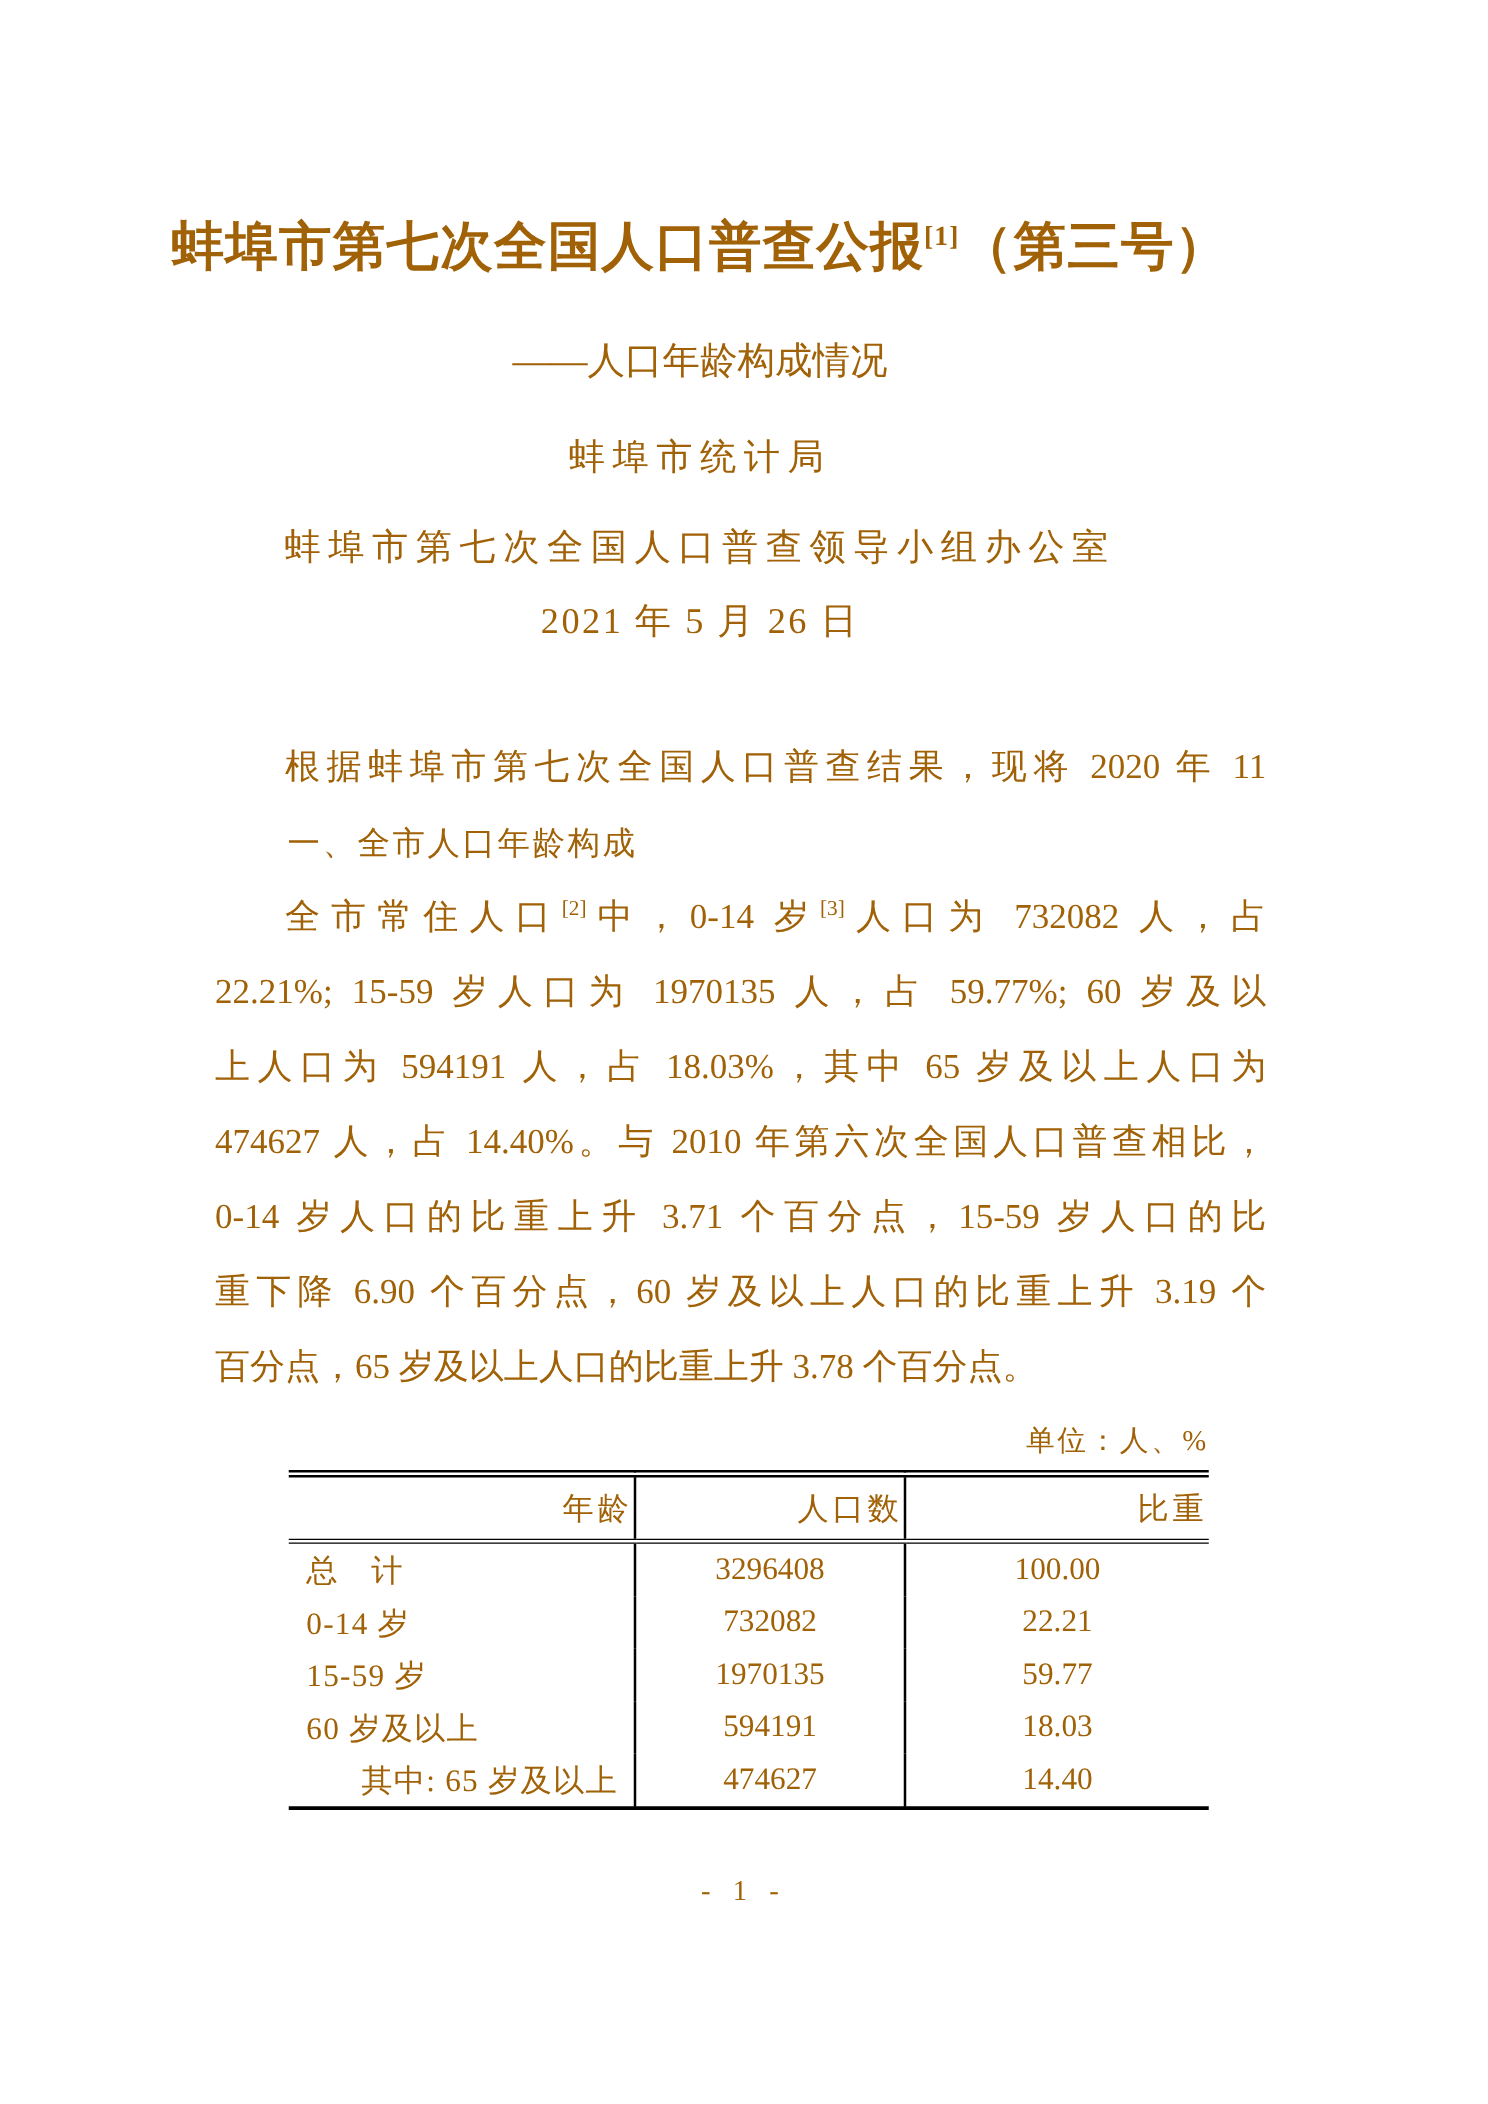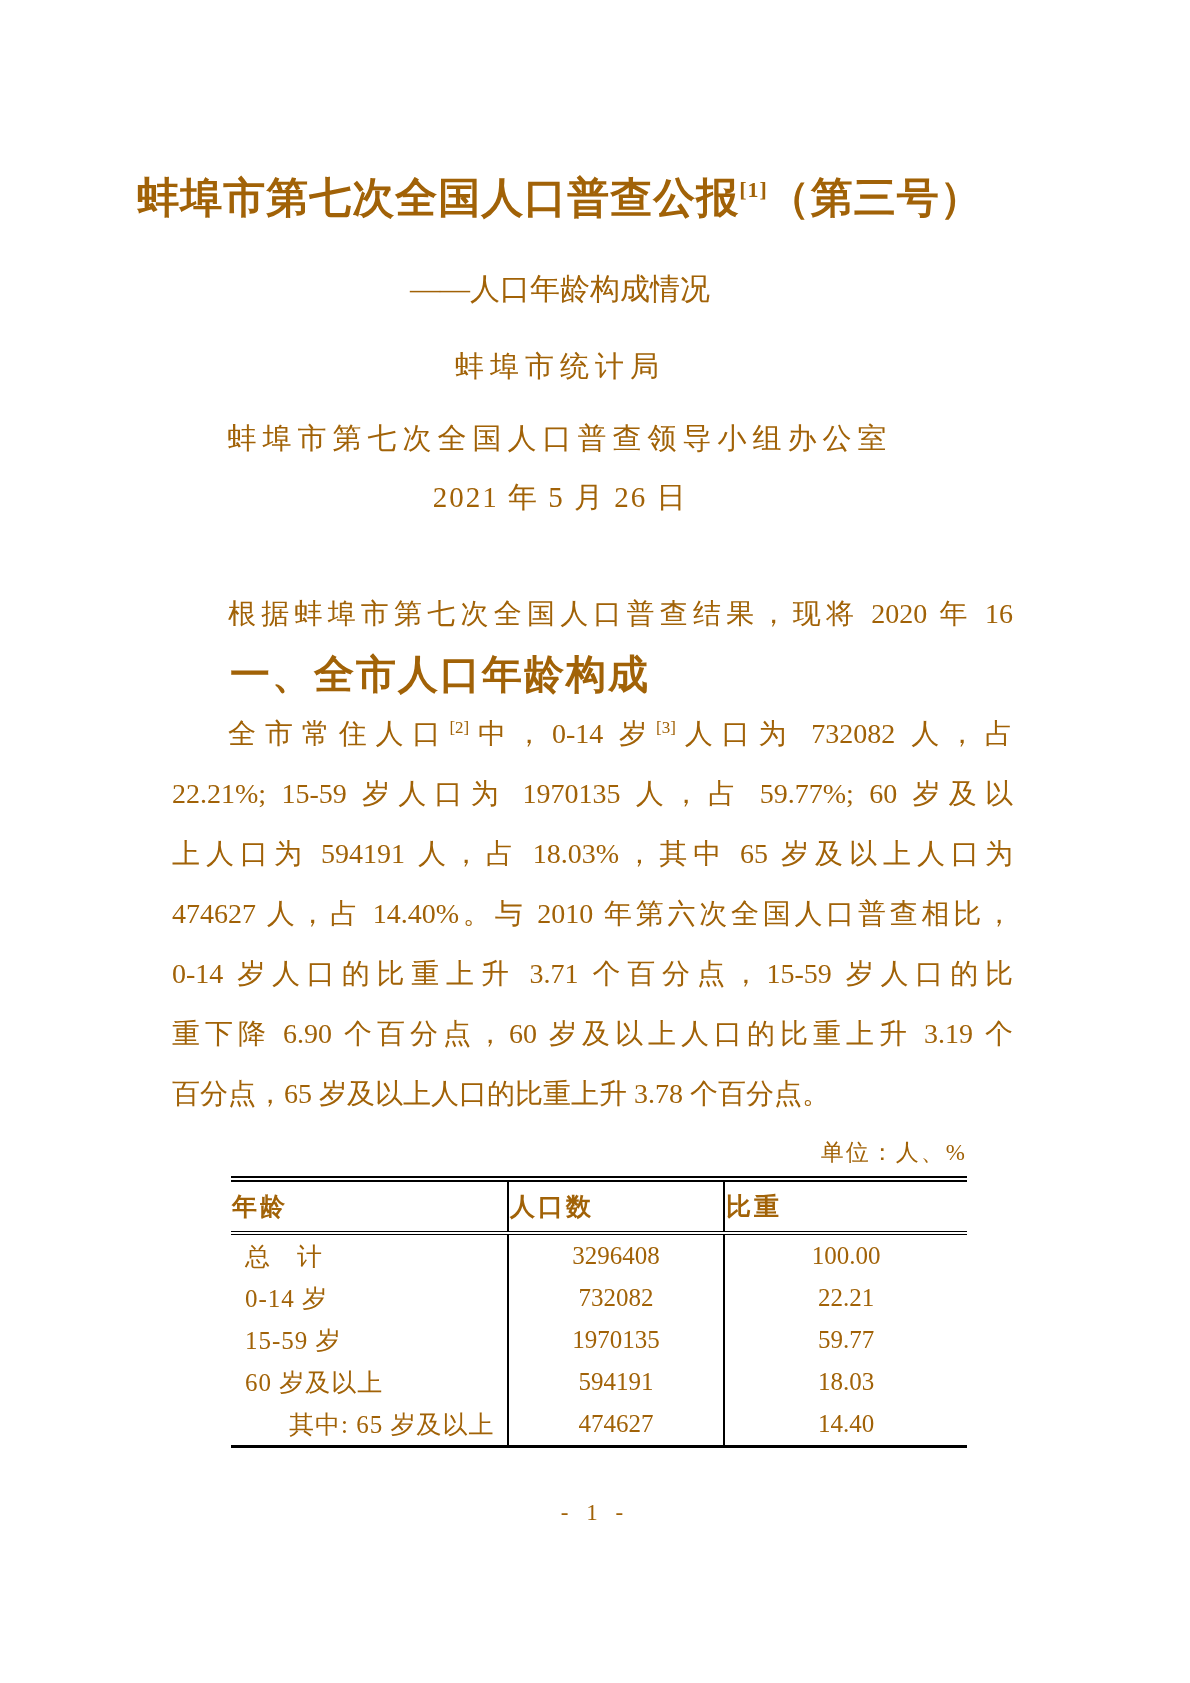--- a/index.html
+++ b/index.html
@@ -77,23 +77,23 @@
   .indent2 {
     text-indent: 56px;
   }
   .body-line sup {
     font-size: 17px;
     vertical-align: super;
     line-height: 0;
   }
   .section-heading {
     margin: 0;
-    font-size: 40px;
+    font-size: 26px;
     line-height: 60px;
-    font-weight: bold;
+    font-weight: normal;
     font-family: "Liberation Sans", sans-serif;
     text-indent: 58px;
     letter-spacing: 2px;
   }
   
   .table-title {
     margin-top: 2px;
     font-size: 25px;
     line-height: 32px;
     font-weight: bold;
@@ -116,24 +116,24 @@
   table.pop-table {
     margin-top: 10px;
     margin-left: 59px;
     width: 736px;
     border-collapse: collapse;
     table-layout: fixed;
     border-top: 6px double #000;
     border-bottom: 3px solid #000;
   }
   table.pop-table th {
-    font-weight: bold;
+    font-weight: normal;
     font-size: 25px;
     height: 47px;
-    text-align: left;
+    text-align: right;
     vertical-align: middle;
     border-bottom: 4px double #000;
     letter-spacing: 3px;
   }
   table.pop-table td {
     font-size: 25px;
     height: 40px;
     vertical-align: middle;
   }
   table.pop-table .mid {
@@ -169,21 +169,21 @@
   <header class="doc-header">
     <h1 class="doc-title"><span>蚌埠市第七次全国人口普查公报</span><sup>[1]</sup><span>（第三号）</span></h1>
     <div class="doc-subtitle">——人口年龄构成情况</div>
     <div class="agency-line">蚌埠市统计局</div>
     <div class="agency-line">蚌埠市第七次全国人口普查领导小组办公室</div>
     <div class="date-line">2021 年 5 月 26 日</div>
   </header>
 
   <main class="content">
     <div class="body-text">
-      <p class="body-line just indent2">根据蚌埠市第七次全国人口普查结果，现将 2020 年 16</p>
+      <p class="body-line just indent2">根据蚌埠市第七次全国人口普查结果，现将 2020 年 11</p>
     </div>
 
     <h2 class="section-heading">一、全市人口年龄构成</h2>
 
     <div>
       <p class="body-line just indent2"><span>全市常住人口</span><sup>[2]</sup><span>中，0-14 岁</span><sup>[3]</sup><span>人口为 732082 人，占</span></p>
       <p class="body-line just">22.21%; 15-59 岁人口为 1970135 人，占 59.77%; 60 岁及以</p>
       <p class="body-line just">上人口为 594191 人，占 18.03%，其中 65 岁及以上人口为</p>
       <p class="body-line just">474627 人，占 14.40%。与 2010 年第六次全国人口普查相比，</p>
       <p class="body-line just">0-14 岁人口的比重上升 3.71 个百分点，15-59 岁人口的比</p>

